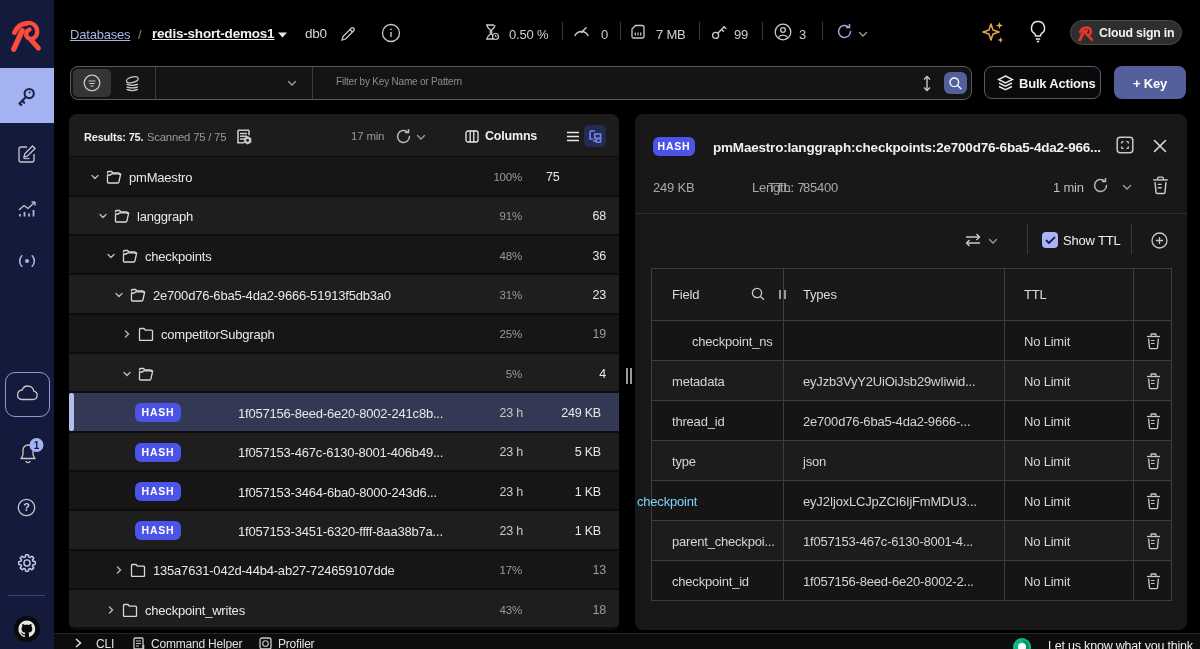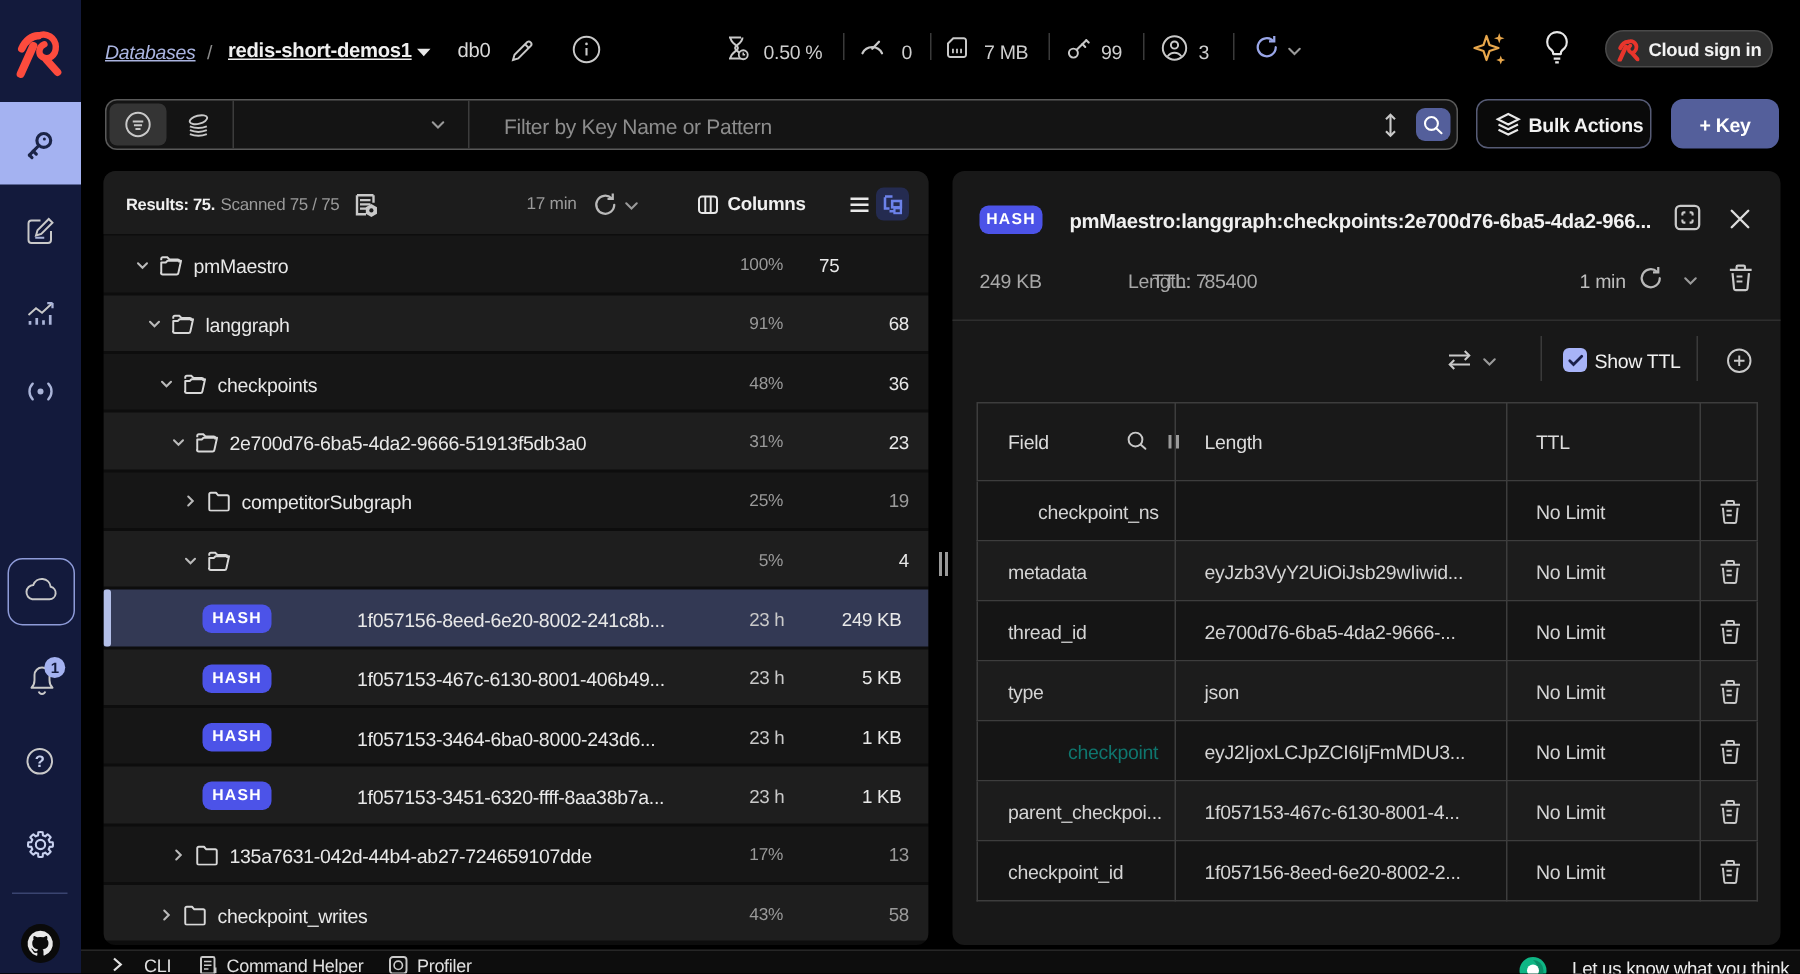--- a/index.html
+++ b/index.html
@@ -82,21 +82,21 @@
   </div>
 <div class="abs" style="left:8px;top:595px;width:37px;height:1px;background:#3a4470;"></div>
 <div class="abs" id="ic-github" style="left:13px;top:615px;">
     <svg width="28" height="28" viewBox="0 0 28 28">
       <circle cx="14" cy="14" r="13" fill="#0a0a0a"></circle>
       <path d="M14 5.5 a8.5 8.5 0 0 0 -2.7 16.6 c0.4 0.1 0.6-0.2 0.6-0.4 v-1.5 c-2.4 0.5-2.9-1-2.9-1 c-0.4-1-0.9-1.3-0.9-1.3 c-0.8-0.5 0-0.5 0-0.5 c0.9 0 1.3 0.9 1.3 0.9 c0.8 1.3 2 0.9 2.5 0.7 c0-0.6 0.3-0.9 0.5-1.2 c-1.9-0.2-3.9-1-3.9-4.2 c0-0.9 0.3-1.7 0.9-2.3 c-0.1-0.2-0.4-1.1 0.1-2.3 c0 0 0.7-0.2 2.3 0.9 a8 8 0 0 1 4.2 0 c1.6-1.1 2.3-0.9 2.3-0.9 c0.5 1.2 0.2 2.1 0.1 2.3 c0.6 0.6 0.9 1.4 0.9 2.3 c0 3.2-2 4-3.9 4.2 c0.3 0.3 0.6 0.8 0.6 1.5 v2.3 c0 0.2 0.2 0.5 0.6 0.4 A8.5 8.5 0 0 0 14 5.5 z" fill="#e8e8e8"></path>
     </svg>
   </div>
 
 <div class="abs" style="left:54px;top:0;width:1146px;height:62px;background:#000;"></div>
-<div class="abs" style="left:70px;top:27px;font-size:13px;color:#aab4e0;text-decoration:underline;font-style:italic;">Databases</div>
+<div class="abs" style="left:70px;top:27px;font-size:13px;color:#aab4e0;text-decoration:underline;">Databases</div>
 <div class="abs" style="left:138px;top:27px;font-size:13px;color:#8b8b8b;">/</div>
 <div class="abs" style="left:152px;top:26px;font-size:13.5px;font-weight:700;color:#f0f0f0;text-decoration:underline;">redis-short-demos1</div>
 <div class="abs" id="caret-db" style="left:277px;top:31px;">
     <svg width="11" height="8" viewBox="0 0 11 8">
       <path d="M1 1.5 L5.5 6.5 L10 1.5 z" fill="#e8e8e8"></path>
     </svg>
   </div>
 <div class="abs" style="left:305px;top:26px;font-size:13.5px;color:#d8d8d8;">db0</div>
 <div class="abs" id="ic-pencil" style="left:339px;top:25px;">
     <svg width="18" height="18" viewBox="0 0 18 18">
@@ -206,21 +206,21 @@
     </svg>
   </div>
 <div class="abs" style="left:155px;top:67px;width:1px;height:32px;background:#3c3c3c;"></div>
 <div class="abs" style="left:169px;top:76px;font-size:13px;color:#ffffff;margin-top:48px;">All Key Types</div>
 <div class="abs" id="caret-kt" style="left:287px;top:80px;">
     <svg width="10" height="7" viewBox="0 0 10 7">
       <path d="M1.5 1.5 L5 5 L8.5 1.5" stroke="#9a9a9a" stroke-width="1.4" fill="none" stroke-linecap="round"></path>
     </svg>
   </div>
 <div class="abs" style="left:312px;top:67px;width:1px;height:32px;background:#3c3c3c;"></div>
-<div class="abs" style="left:336px;top:76px;font-size:14px;color:#8d8d8d;">Filter by Key Name or Pattern</div>
+<div class="abs" style="left:336px;top:76px;font-size:10px;color:#8d8d8d;">Filter by Key Name or Pattern</div>
 <div class="abs" id="ic-updown" style="left:920px;top:74px;">
     <svg width="14" height="19" viewBox="0 0 14 19">
       <path d="M7 3 v13" stroke="#c9c9c9" stroke-width="1.4"></path>
       <path d="M4 5.5 L7 2.5 L10 5.5 M4 13.5 L7 16.5 L10 13.5" stroke="#c9c9c9" stroke-width="1.4" fill="none"></path>
     </svg>
   </div>
 <div class="abs" style="left:944px;top:72px;width:23px;height:22px;background:#545f9b;border-radius:6px;"></div>
 <div class="abs" id="ic-search" style="left:948px;top:76px;">
     <svg width="15" height="15" viewBox="0 0 15 15">
       <circle cx="6.3" cy="6.3" r="4.3" stroke="#fff" stroke-width="1.4" fill="none"></circle>
@@ -418,21 +418,21 @@
         <path d="M3.5 2 L6.5 5 L3.5 8" stroke="#b9b9b9" stroke-width="1.4" fill="none" stroke-linecap="round"></path>
       </svg>
     </div>
     <div class="abs" style="left:53px;top:488.595px;">
       <svg width="16" height="14" viewBox="0 0 16 14">
         <path d="M1.5 12.5 v-10 a1 1 0 0 1 1-1 h3.5 l1.5 1.7 h6 a1 1 0 0 1 1 1 v8.3 a1 1 0 0 1 -1 1 h-11 a1 1 0 0 1 -1-1 z" fill="none" stroke="#d8d8d8" stroke-width="1.3" stroke-linejoin="round"></path>
       </svg>
     </div>
     <div class="abs" style="left:76px;top:488.595px;font-size:13px;color:#e8e8e8;">checkpoint_writes</div>
     <div class="abs" style="left:393px;top:489.595px;width:60px;text-align:right;font-size:11.5px;color:#9a9a9a;">43%</div>
-    <div class="abs" style="left:477px;top:488.595px;width:60px;text-align:right;font-size:12.5px;color:#9a9a9a;">58</div>
+    <div class="abs" style="left:477px;top:488.595px;width:60px;text-align:right;font-size:12.5px;color:#9a9a9a;">18</div>
   </div>
 
 <div class="abs" style="left:626px;top:368px;width:2px;height:16px;background:#9a9a9a;"></div>
 <div class="abs" style="left:630px;top:368px;width:2px;height:16px;background:#9a9a9a;"></div>
 
 <div class="abs" id="detail" style="left:635px;top:114px;width:552px;height:516px;background:#181818;border-radius:8px;"></div>
 <div class="abs" style="left:653px;top:137px;width:42px;height:19px;background:#4c53e8;border-radius:6px;text-align:center;font-size:10.5px;font-weight:700;letter-spacing:0.8px;color:#fff;line-height:19px;">HASH</div>
 <div class="abs" style="left:713px;top:140px;font-size:13.5px;font-weight:700;color:#f0f0f0;">pmMaestro:langgraph:checkpoints:2e700d76-6ba5-4da2-966...</div>
 <div class="abs" id="ic-full" style="left:1116px;top:136px;">
     <svg width="18" height="18" viewBox="0 0 18 18">
@@ -502,21 +502,21 @@
     <div class="abs" style="left:651px;top:268px;width:521px;height:53px;background:#191919;border:1px solid #3d3d3d;"></div>
     <div class="abs" style="left:672px;top:287px;font-size:13px;color:#dcdcdc;">Field</div>
     <div class="abs" id="ic-fsearch" style="left:750px;top:286px;">
       <svg width="16" height="16" viewBox="0 0 16 16">
         <circle cx="7" cy="7" r="4.6" stroke="#c9c9c9" stroke-width="1.3" fill="none"></circle>
         <path d="M10.4 10.4 L13.6 13.2" stroke="#c9c9c9" stroke-width="1.3" stroke-linecap="round"></path>
       </svg>
     </div>
     <div class="abs" style="left:779px;top:290px;width:2px;height:9px;background:#9a9a9a;"></div>
     <div class="abs" style="left:784px;top:290px;width:2px;height:9px;background:#9a9a9a;"></div>
-    <div class="abs" style="left:803px;top:287px;font-size:13px;color:#dcdcdc;">Length</div>
+    <div class="abs" style="left:803px;top:287px;font-size:13px;color:#dcdcdc;">Types</div>
     <div class="abs" style="left:1024px;top:287px;font-size:13px;color:#dcdcdc;">TTL</div>
     <div class="abs" style="left:651px;top:321px;width:521px;height:40px;background:#151515;border-left:1px solid #3d3d3d;border-right:1px solid #3d3d3d;border-bottom:1px solid #3d3d3d;"></div>
     <div class="abs" style="left:672px;top:334px;font-size:13px;color:#d4d4d4;margin-left:20px;">checkpoint_ns</div>
     <div class="abs" style="left:803px;top:334px;font-size:13px;color:#d4d4d4;"></div>
     <div class="abs" style="left:1024px;top:334px;font-size:13px;color:#d4d4d4;">No Limit</div>
     <div class="abs" style="left:1146px;top:333px;">
       <svg width="15" height="17" viewBox="0 0 15 17">
         <path d="M1 3.5 h13" stroke="#c9c9c9" stroke-width="1.3"></path>
         <path d="M5 3.2 v-1.4 a0.8 0.8 0 0 1 0.8-0.8 h3.4 a0.8 0.8 0 0 1 0.8 0.8 v1.4" fill="none" stroke="#c9c9c9" stroke-width="1.3"></path>
         <path d="M2.6 5.5 l0.9 9.2 a1 1 0 0 0 1 0.9 h6 a1 1 0 0 0 1-0.9 l0.9-9.2" fill="none" stroke="#c9c9c9" stroke-width="1.3"></path>
@@ -553,21 +553,21 @@
     <div class="abs" style="left:1024px;top:454px;font-size:13px;color:#d4d4d4;">No Limit</div>
     <div class="abs" style="left:1146px;top:453px;">
       <svg width="15" height="17" viewBox="0 0 15 17">
         <path d="M1 3.5 h13" stroke="#c9c9c9" stroke-width="1.3"></path>
         <path d="M5 3.2 v-1.4 a0.8 0.8 0 0 1 0.8-0.8 h3.4 a0.8 0.8 0 0 1 0.8 0.8 v1.4" fill="none" stroke="#c9c9c9" stroke-width="1.3"></path>
         <path d="M2.6 5.5 l0.9 9.2 a1 1 0 0 0 1 0.9 h6 a1 1 0 0 0 1-0.9 l0.9-9.2" fill="none" stroke="#c9c9c9" stroke-width="1.3"></path>
         <path d="M5 7.5 h3.5 M5 10.5 h3.5" stroke="#c9c9c9" stroke-width="1.2"></path>
       </svg>
     </div>
     <div class="abs" style="left:651px;top:481px;width:521px;height:40px;background:#151515;border-left:1px solid #3d3d3d;border-right:1px solid #3d3d3d;border-bottom:1px solid #3d3d3d;"></div>
-    <div class="abs" style="left:712px;top:494px;font-size:13px;color:#0f766e;">checkpoint</div>
+    <div class="abs" style="left:637px;top:494px;font-size:13px;color:#7dd3fc;">checkpoint</div>
     <div class="abs" style="left:803px;top:494px;font-size:13px;color:#d4d4d4;">eyJ2IjoxLCJpZCI6IjFmMDU3...</div>
     <div class="abs" style="left:1024px;top:494px;font-size:13px;color:#d4d4d4;">No Limit</div>
     <div class="abs" style="left:1146px;top:493px;">
       <svg width="15" height="17" viewBox="0 0 15 17">
         <path d="M1 3.5 h13" stroke="#c9c9c9" stroke-width="1.3"></path>
         <path d="M5 3.2 v-1.4 a0.8 0.8 0 0 1 0.8-0.8 h3.4 a0.8 0.8 0 0 1 0.8 0.8 v1.4" fill="none" stroke="#c9c9c9" stroke-width="1.3"></path>
         <path d="M2.6 5.5 l0.9 9.2 a1 1 0 0 0 1 0.9 h6 a1 1 0 0 0 1-0.9 l0.9-9.2" fill="none" stroke="#c9c9c9" stroke-width="1.3"></path>
         <path d="M5 7.5 h3.5 M5 10.5 h3.5" stroke="#c9c9c9" stroke-width="1.2"></path>
       </svg>
     </div>

